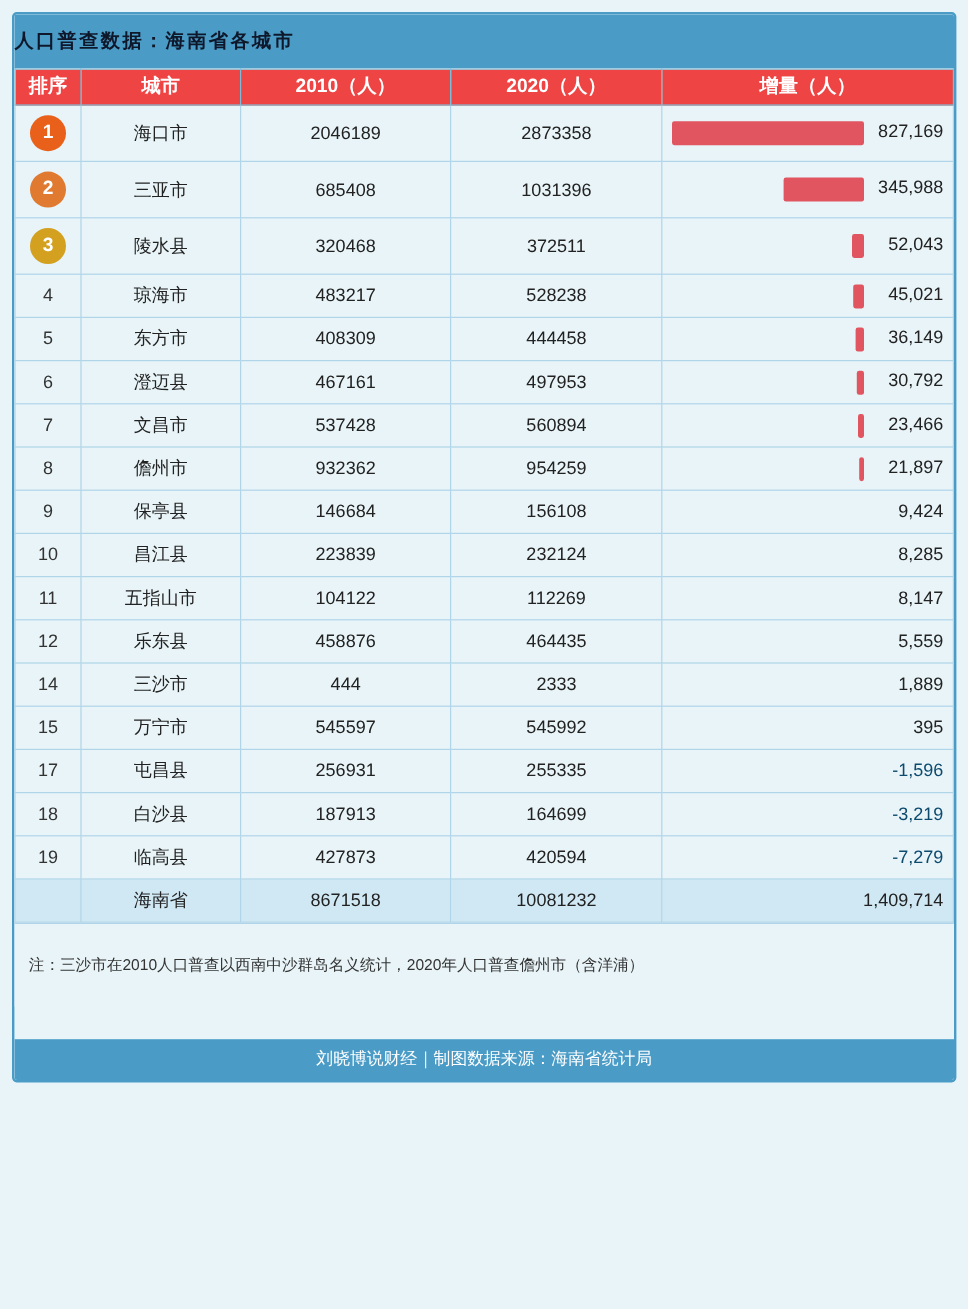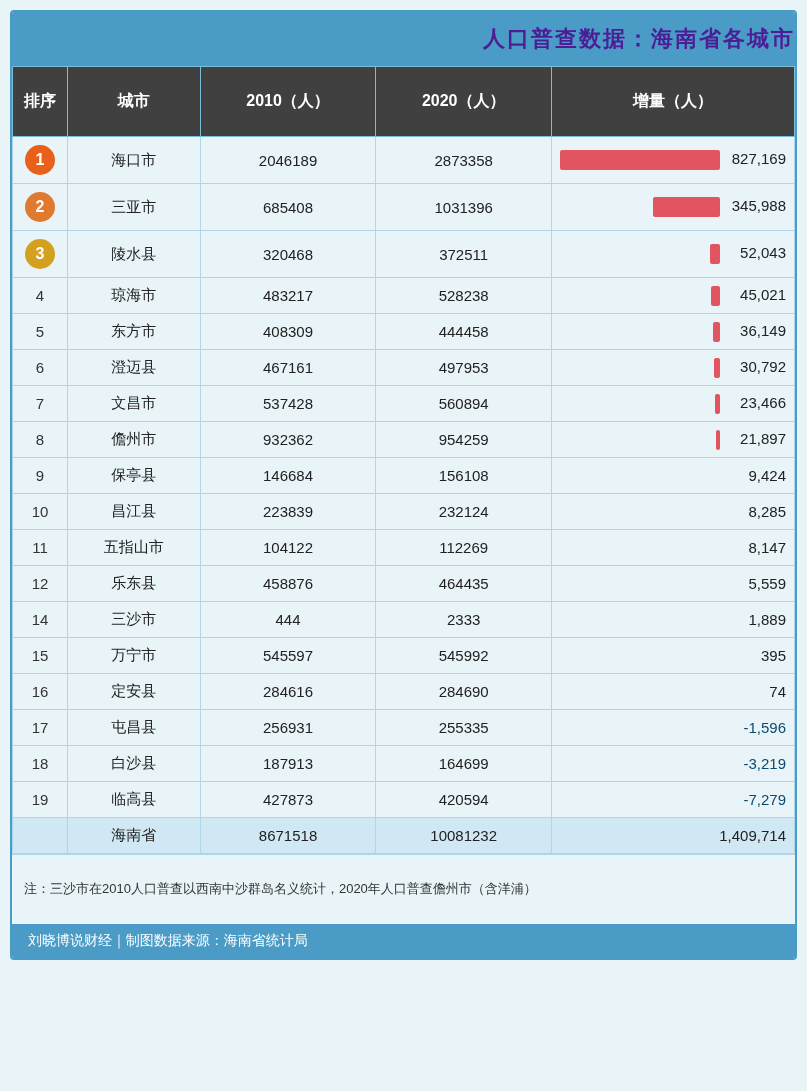--- a/index.html
+++ b/index.html
@@ -14,37 +14,37 @@
     }
     .container {
       width: 807px;
       background: #e8f4f8;
       border: 2px solid #4a9cc7;
       border-radius: 4px;
       overflow: hidden;
     }
     .title-bar {
       background: #4a9cc7;
-      color: #4c1d95;
-      text-align: right;
-      font-size: 22px;
+      color: #0f172a;
+      text-align: left;
+      font-size: 16px;
       font-weight: bold;
       padding: 12px 0;
       letter-spacing: 2px;
     }
     table {
       width: 100%;
       border-collapse: collapse;
       background: #e8f4f8;
     }
     thead tr th {
-      background: #404040;
+      background: #ef4444;
       color: white;
       text-align: center;
-      padding: 24px 6px;
+      padding: 4px 6px;
       font-size: 16px;
       font-weight: bold;
       border: 1px solid #7bbdd8;
     }
     tbody tr {
       border-bottom: 1px solid #b0d4e8;
     }
     tbody tr:last-child {
       background: #d0e8f4;
       font-weight: normal;
@@ -105,23 +105,24 @@
       padding: 24px 12px;
       font-size: 13px;
       color: #333;
       border-top: 1px solid #b0d4e8;
       line-height: 1.6;
     }
     .footer-bottom {
       background: #4a9cc7;
       color: white;
       display: flex;
-      justify-content: flex-start;
+      justify-content: center;
       padding: 8px 16px;
       font-size: 14px;
+      margin-top: 27px;
     }
   </style>
 </head>
 <body>
 
 <div class="container">
   <div class="title-bar">人口普查数据：海南省各城市</div>
 
   <table>
     <thead>
@@ -290,31 +291,20 @@
           <td>万宁市</td>
           <td>545597</td>
           <td>545992</td>
           <td class="bar-cell">
             <div class="bar-container">
               <span class="bar-value">395</span>
             </div>
           </td>
         </tr>
         <tr>
-          <td class="rank-cell"><span class="rank-plain">16</span></td>
-          <td>定安县</td>
-          <td>284616</td>
-          <td>284690</td>
-          <td class="bar-cell">
-            <div class="bar-container">
-              <span class="bar-value">74</span>
-            </div>
-          </td>
-        </tr>
-        <tr>
           <td class="rank-cell"><span class="rank-plain">17</span></td>
           <td>屯昌县</td>
           <td>256931</td>
           <td>255335</td>
           <td class="bar-cell">
             <div class="bar-container">
               <span class="bar-value bar-value-negative">-1,596</span>
             </div>
           </td>
         </tr>

